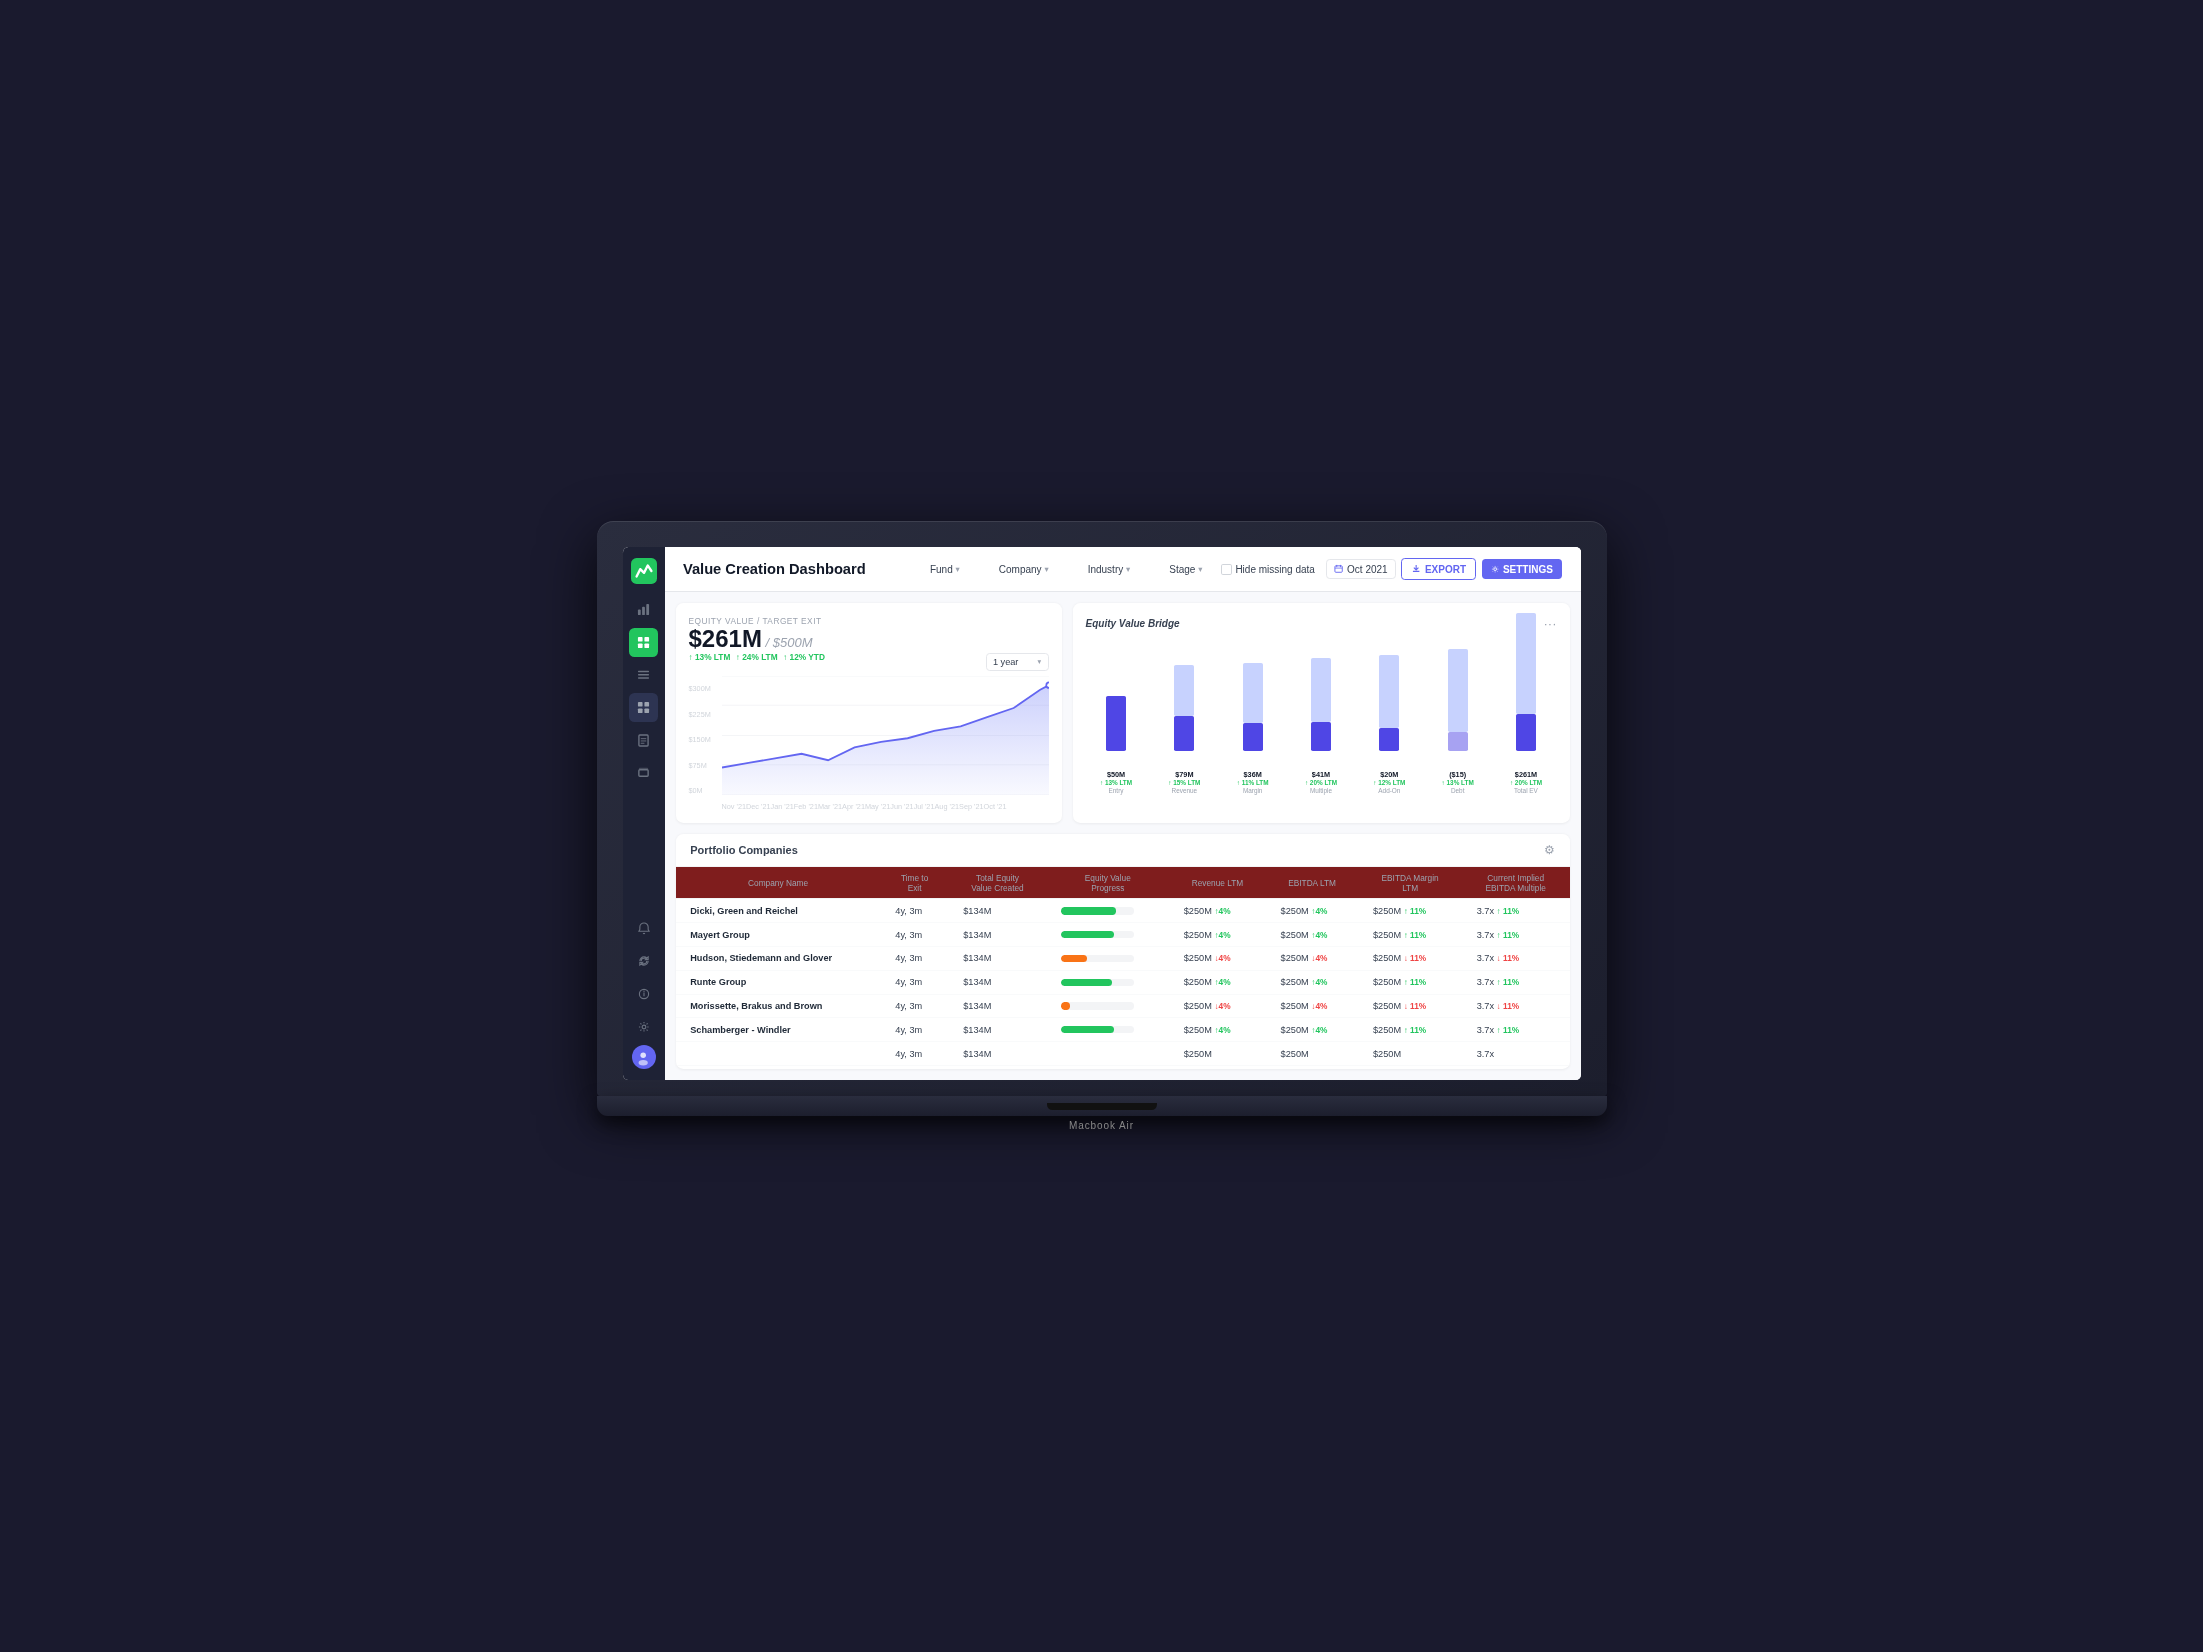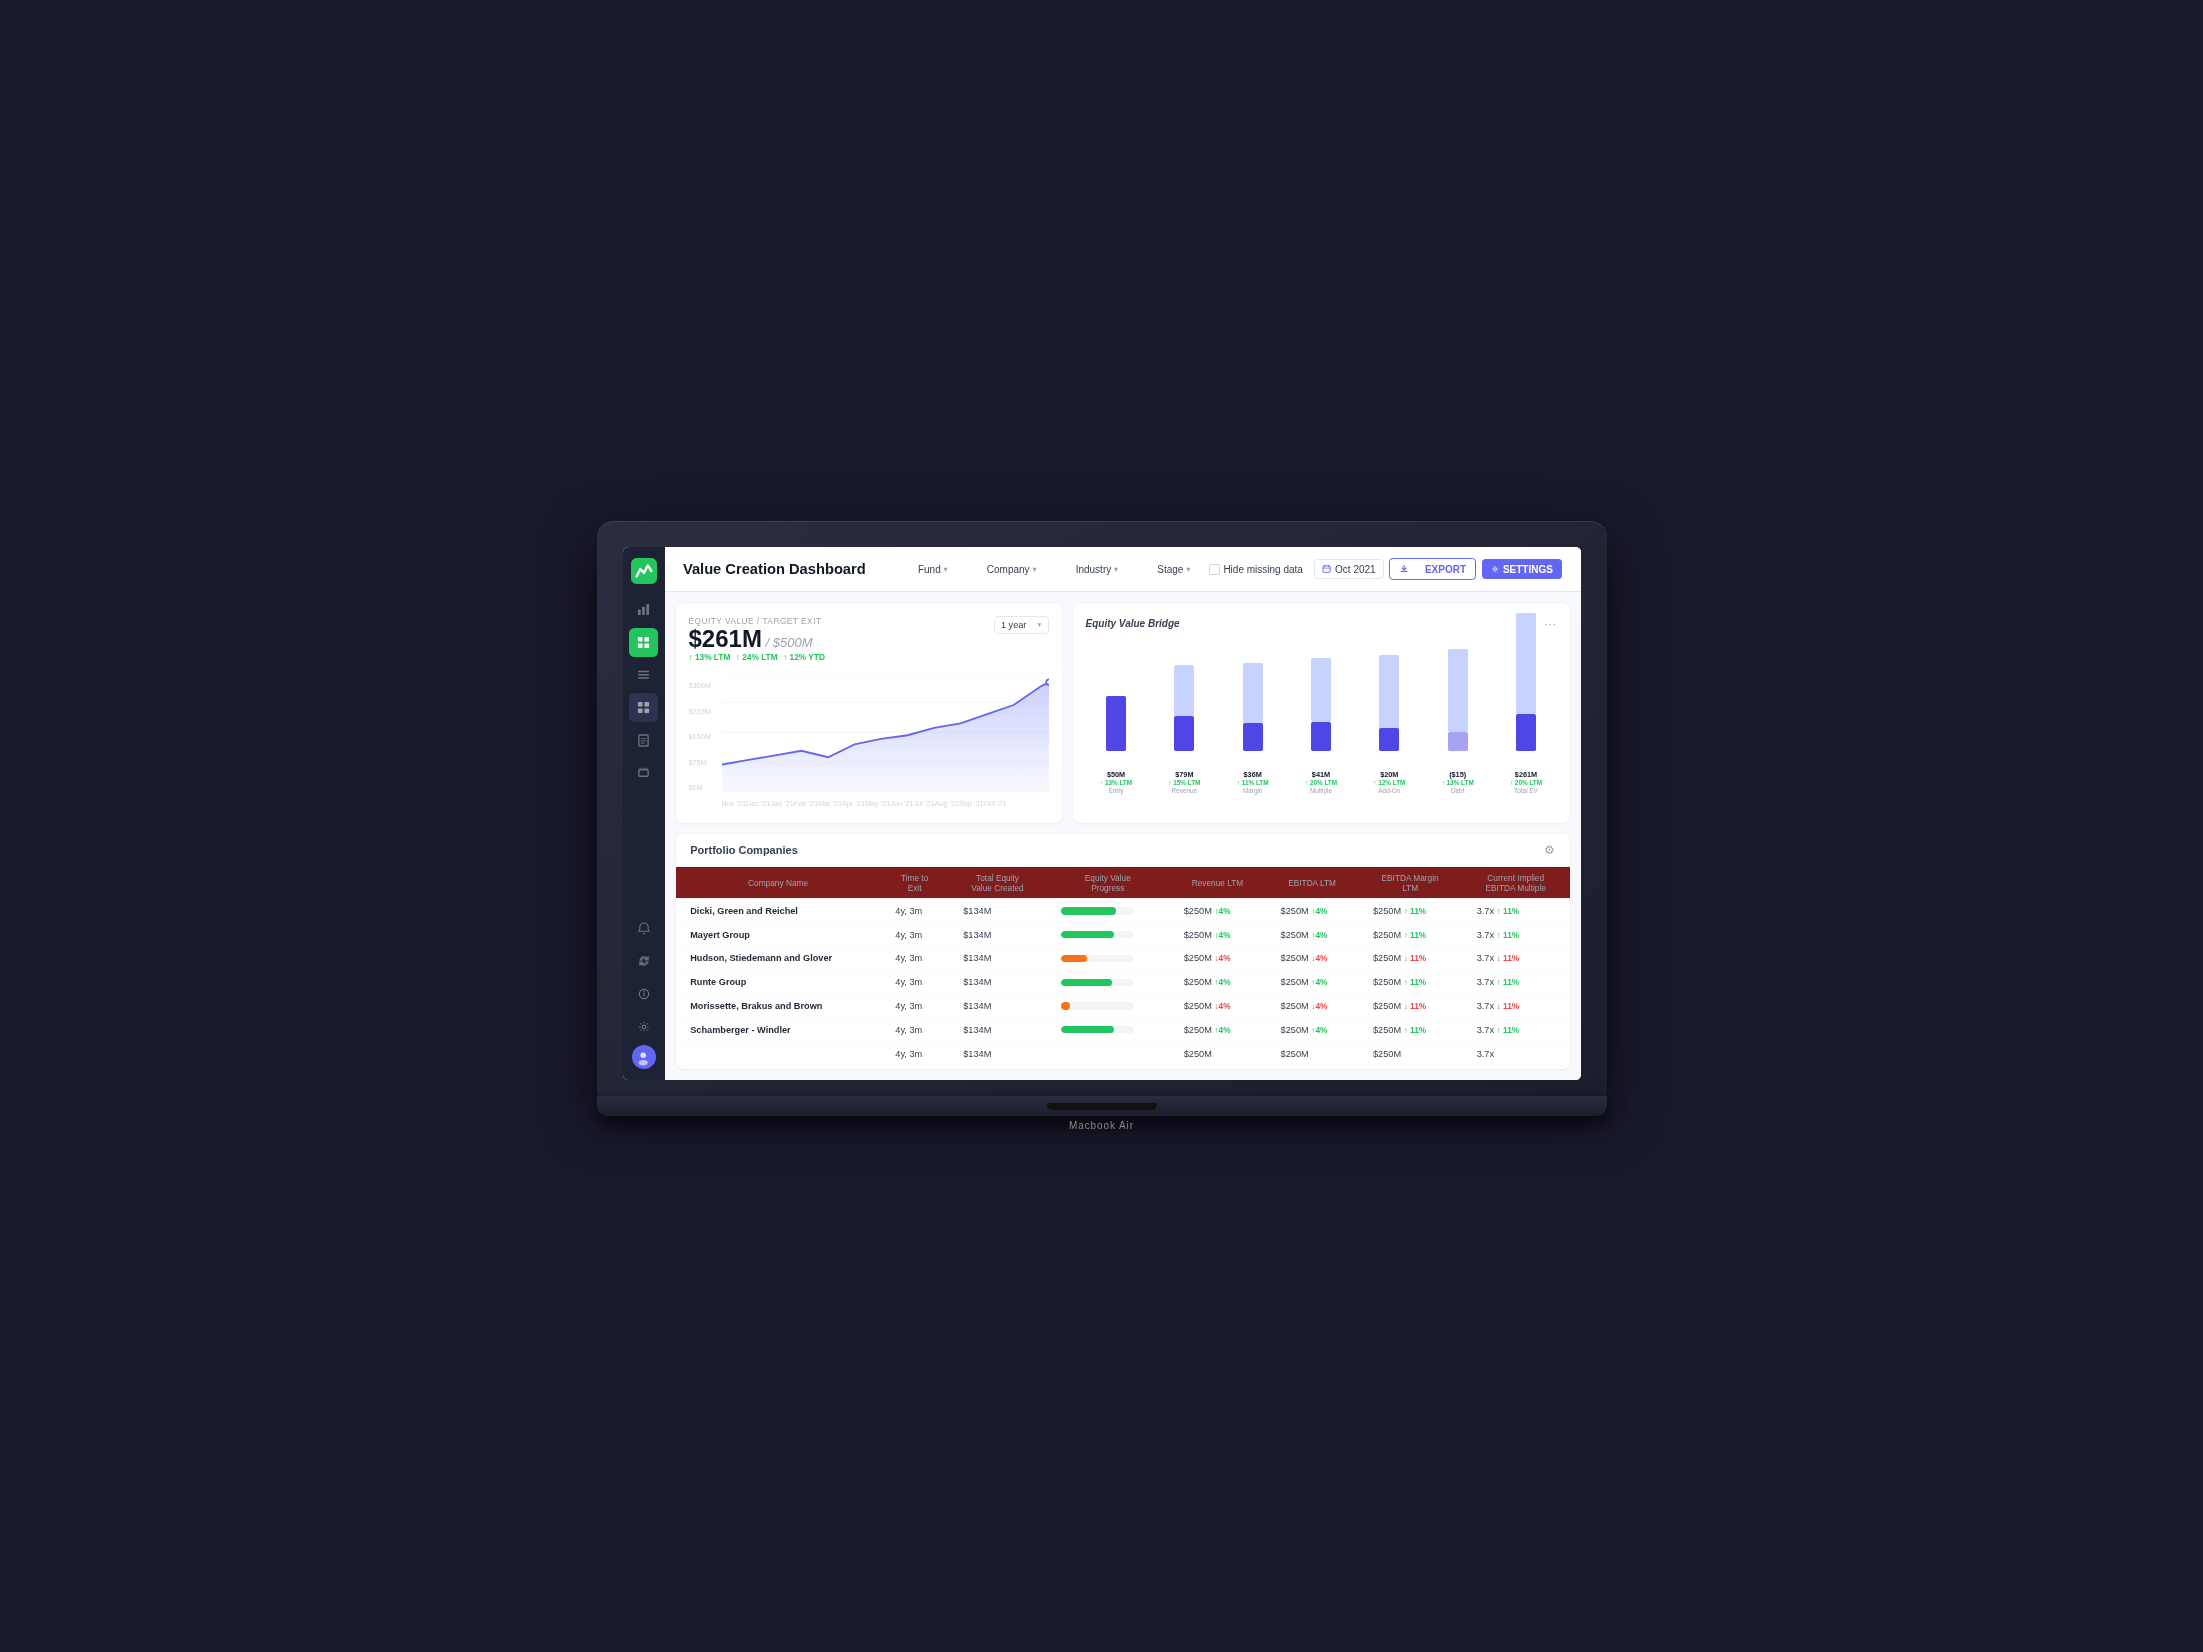--- a/index.html
+++ b/index.html
@@ -192,21 +192,21 @@
       border: 0.9px solid #e5e7eb;
       border-radius: 3.7px;
       background: #fff;
       font-size: 10px;
       color: #374151;
       cursor: pointer;
     }
 
     .export-btn {
       display: flex;
-      gap: 17px;
+      gap: 5px;
       padding: 4.6px 9.2px;
       border: 0.9px solid #6366f1;
       border-radius: 3.7px;
       background: #fff;
       color: #6366f1;
       font-size: 10px;
       font-weight: 600;
       cursor: pointer;
     }
 
@@ -290,27 +290,28 @@
     .badge-green {
       font-size: 8.3px;
       color: #22c55e;
       font-weight: 600;
     }
 
     .chart-timerange {
       margin-left: auto;
       display: flex;
       align-items: flex-start;
-      gap: 11px;
+      gap: 19px;
       padding: 2.8px 6.4px;
       border: 0.9px solid #e5e7eb;
       border-radius: 3.7px;
       font-size: 9.2px;
       color: #374151;
       cursor: pointer;
+      margin-top: 37px;
     }
 
     .x-labels {
       display: flex;
       margin-top: 7px;
     }
 
     .x-label {
       font-size: 7.3px;
       color: #d1d5db;

